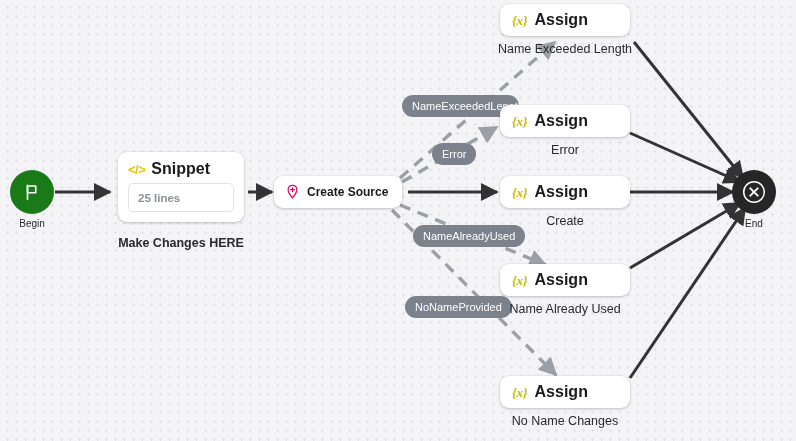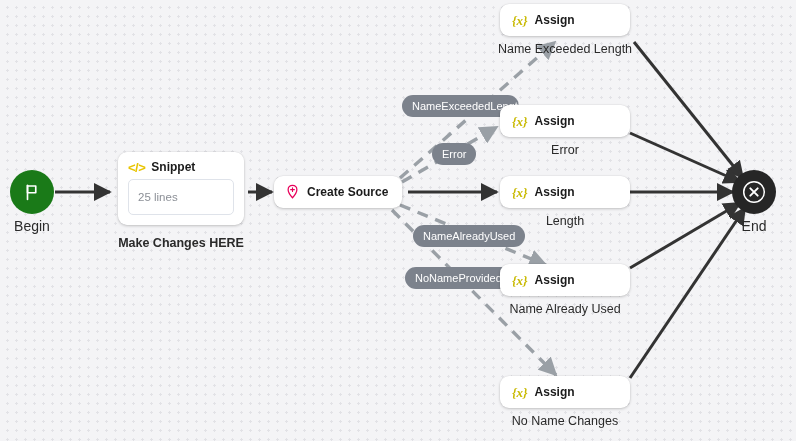--- a/index.html
+++ b/index.html
@@ -29,34 +29,34 @@
     width: 44px; height: 44px; border-radius: 50%;
     display: flex; align-items: center; justify-content: center;
   }
   .begin-circle { background: #1a7a18; }
   .end-circle   { background: #262626; }
   .node-caption {
     position: absolute;
     top: 48px; left: 50%;
     transform: translateX(-50%);
     white-space: nowrap;
-    font-size: 14px;
+    font-size: 10px;
     color: #2a2a2a;
   }
 
   
   .card {
     background: #ffffff;
     border-radius: 9px;
     box-shadow: 0 1px 3px rgba(0,0,0,.20), 0 0 0 .5px rgba(0,0,0,.04);
     padding: 7px 12px;
     display: flex; align-items: center; gap: 7px;
   }
   .card-title {
-    font-size: 12px;
+    font-size: 16px;
     font-weight: bold;
     color: #1b1b1b;
     white-space: nowrap;
   }
   .icon-x {
     font-size: 13px;
     font-style: italic;
     font-weight: bold;
     color: #c8b900;
     font-family: "Liberation Serif", serif;
@@ -90,25 +90,26 @@
     flex-direction: column;
     align-items: stretch;
     gap: 5px;
     padding: 8px 10px 10px 10px;
     width: 126px;
   }
   .snippet-head { display: flex; align-items: center; gap: 6px; }
   .snippet-body {
     border: 1px solid #dfe3ea;
     border-radius: 5px;
-    height: 36px;
+    height: 29px;
     display: flex; align-items: center;
     padding-left: 9px;
     font-size: 11.5px;
     color: #8b8f96;
+    font-weight: bold;
   }
 
   
   .pill {
     position: absolute;
     background: #7c828c;
     color: #ffffff;
     border-radius: 11px;
     font-size: 11px;
     padding: 4px 10px;
@@ -159,21 +160,21 @@
 
     <line x1="630" y1="378" x2="745" y2="208" stroke="#333333" stroke-width="3" marker-end="url(#arrowSolid)"></line>
   </svg>
 
   <div class="pill pill-clip" style="left:402px; top:95px;">NameExceededLength</div>
 
   <div class="pill" style="left:432px; top:143px;">Error</div>
 
   <div class="pill" style="left:413px; top:225px;">NameAlreadyUsed</div>
 
-  <div class="pill" style="left:405px; top:267px;">NoNameProvided</div>
+  <div class="pill" style="left:405px; top:296px;">NoNameProvided</div>
 
   <div class="node" style="left:10px; top:170px; width:44px;">
     <div class="round-node begin-circle">
       <svg width="18" height="18" viewBox="0 0 24 24">
         <path d="M6 3 L6 22" stroke="#ffffff" stroke-width="2.2" stroke-linecap="round" fill="none"></path>
         <path d="M6 4 L17 4 L17 13 L6 13 Z" stroke="#ffffff" stroke-width="2.2" fill="none" stroke-linejoin="round"></path>
       </svg>
     </div>
     <div class="node-caption">Begin</div>
   </div>
@@ -213,21 +214,21 @@
       <span class="card-title">Assign</span>
     </div>
     <div class="card-caption" style="top:38px;">Error</div>
   </div>
 
   <div class="node assign-node" style="left:500px; top:176px;">
     <div class="card">
       <span class="icon-x">{x}</span>
       <span class="card-title">Assign</span>
     </div>
-    <div class="card-caption" style="top:38px;">Length</div>
+    <div class="card-caption" style="top:38px;">Create</div>
   </div>
 
   <div class="node assign-node" style="left:500px; top:264px;">
     <div class="card">
       <span class="icon-x">{x}</span>
       <span class="card-title">Assign</span>
     </div>
     <div class="card-caption" style="top:38px;">Name Already Used</div>
   </div>
 

